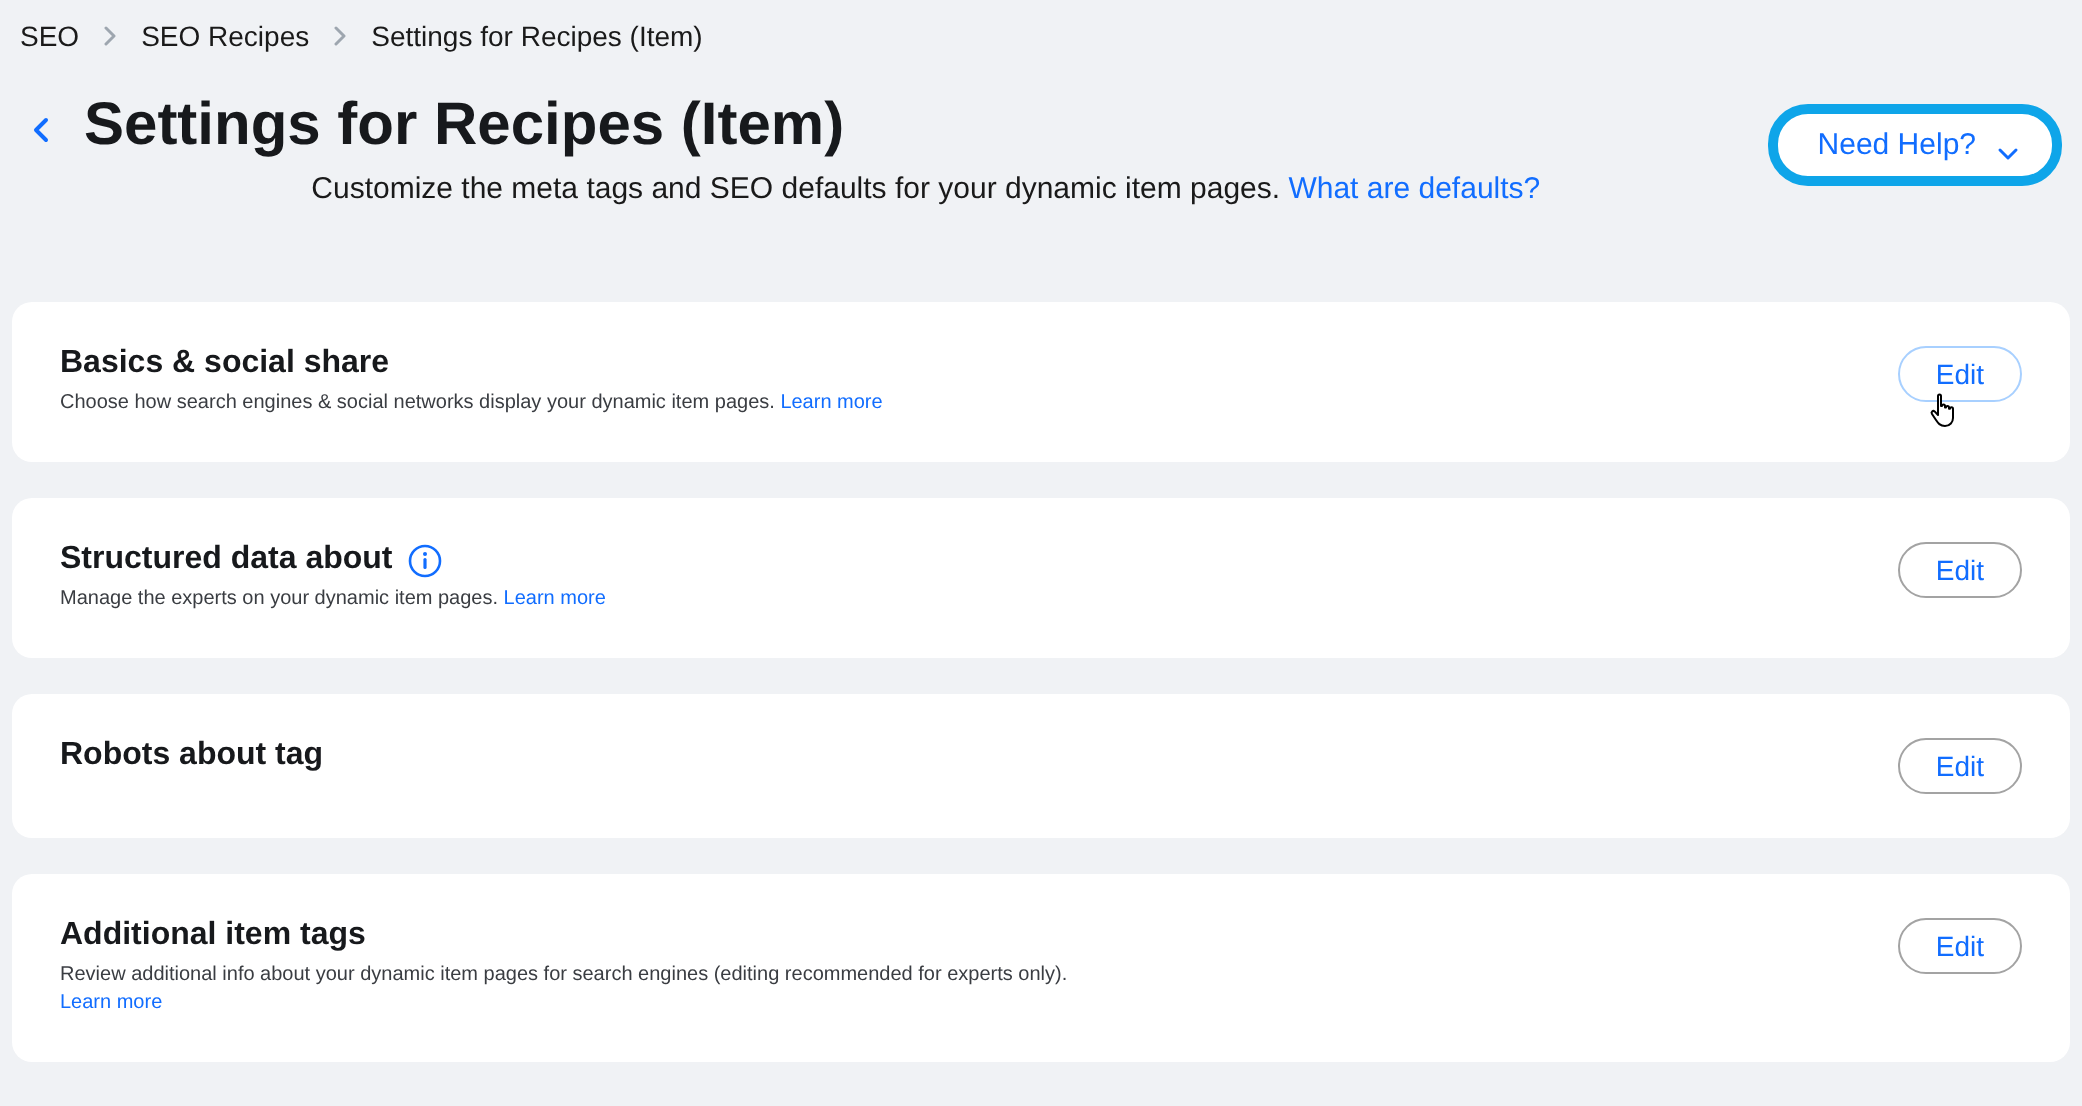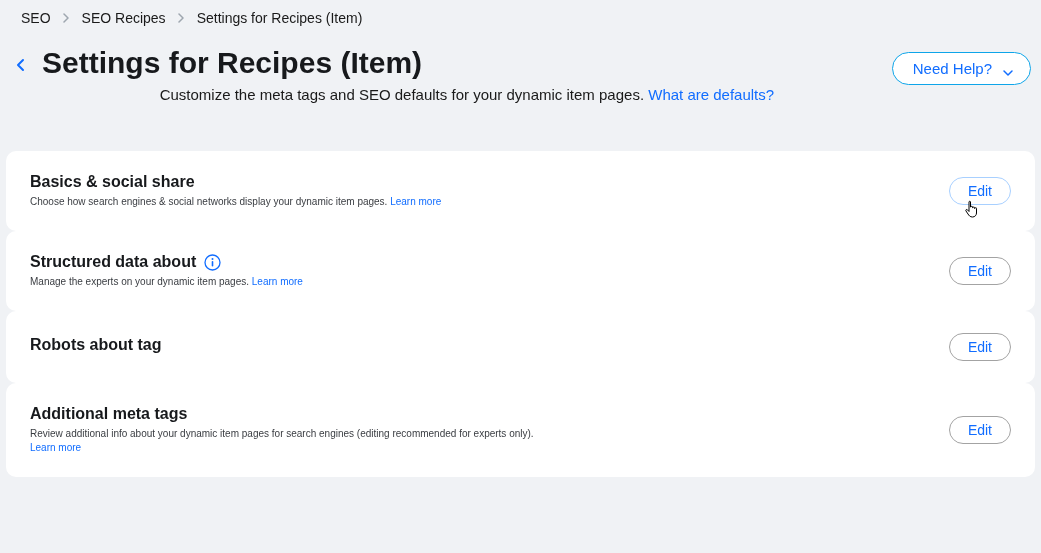--- a/index.html
+++ b/index.html
@@ -13,21 +13,20 @@
       width: 1041px;
       height: 553px;
       overflow: hidden;
     }
     .breadcrumb {
       display: flex;
       align-items: center;
       padding: 10px 10px 12px 10px;
       font-size: 14px;
       color: #1a1a1a;
-      margin-left: 11px;
     }
     .breadcrumb-item {
       cursor: pointer;
     }
     .breadcrumb-sep {
       margin: 0 12px;
       color: #9ea6af;
     }
     .breadcrumb-sep svg {
       width: 7px;
@@ -75,21 +74,21 @@
       text-align: center;
     }
     .link {
       color: #116dff;
       cursor: pointer;
     }
     .need-help {
       display: flex;
       align-items: flex-end;
       background: #fff;
-      border: 1px solid #0ea5e9;
+      border: 5px solid #0ea5e9;
       border-radius: 20px;
       padding: 7px 16px 7px 20px;
       font-size: 15px;
       color: #116dff;
       cursor: pointer;
       font-weight: 500;
       margin-top: 6px;
     }
     .need-help svg {
       width: 12px;
@@ -100,22 +99,23 @@
       fill: none;
     }
     .cards {
       padding: 0 6px;
       margin-top: 46px;
     }
     .card {
       background: #fff;
       border-radius: 10px;
       padding: 22px 24px;
-      display: flex;
-      align-items: center;
+      margin-bottom: 18px;
+      display: flex;
+      align-items: flex-start;
     }
     .card-content {
       flex: 1;
     }
     .card-title-row {
       display: flex;
       align-items: center;
       margin-bottom: 4px;
     }
     .card-title {
@@ -236,19 +236,19 @@
       <div class="card-content">
         <div class="card-title-row">
           <div class="card-title">Robots about tag</div>
         </div>
       </div>
       <div class="edit-btn"><span>Edit</span></div>
     </div>
     <div class="card">
       <div class="card-content">
         <div class="card-title-row">
-          <div class="card-title">Additional meta tags</div>
+          <div class="card-title">Additional item tags</div>
         </div>
         <div class="card-desc"><span>Review additional info about your dynamic item pages for search engines (editing recommended for experts only). </span><br><span class="link">Learn more</span></div>
       </div>
       <div class="edit-btn"><span>Edit</span></div>
     </div>
   </div>
 
 </body></html>

